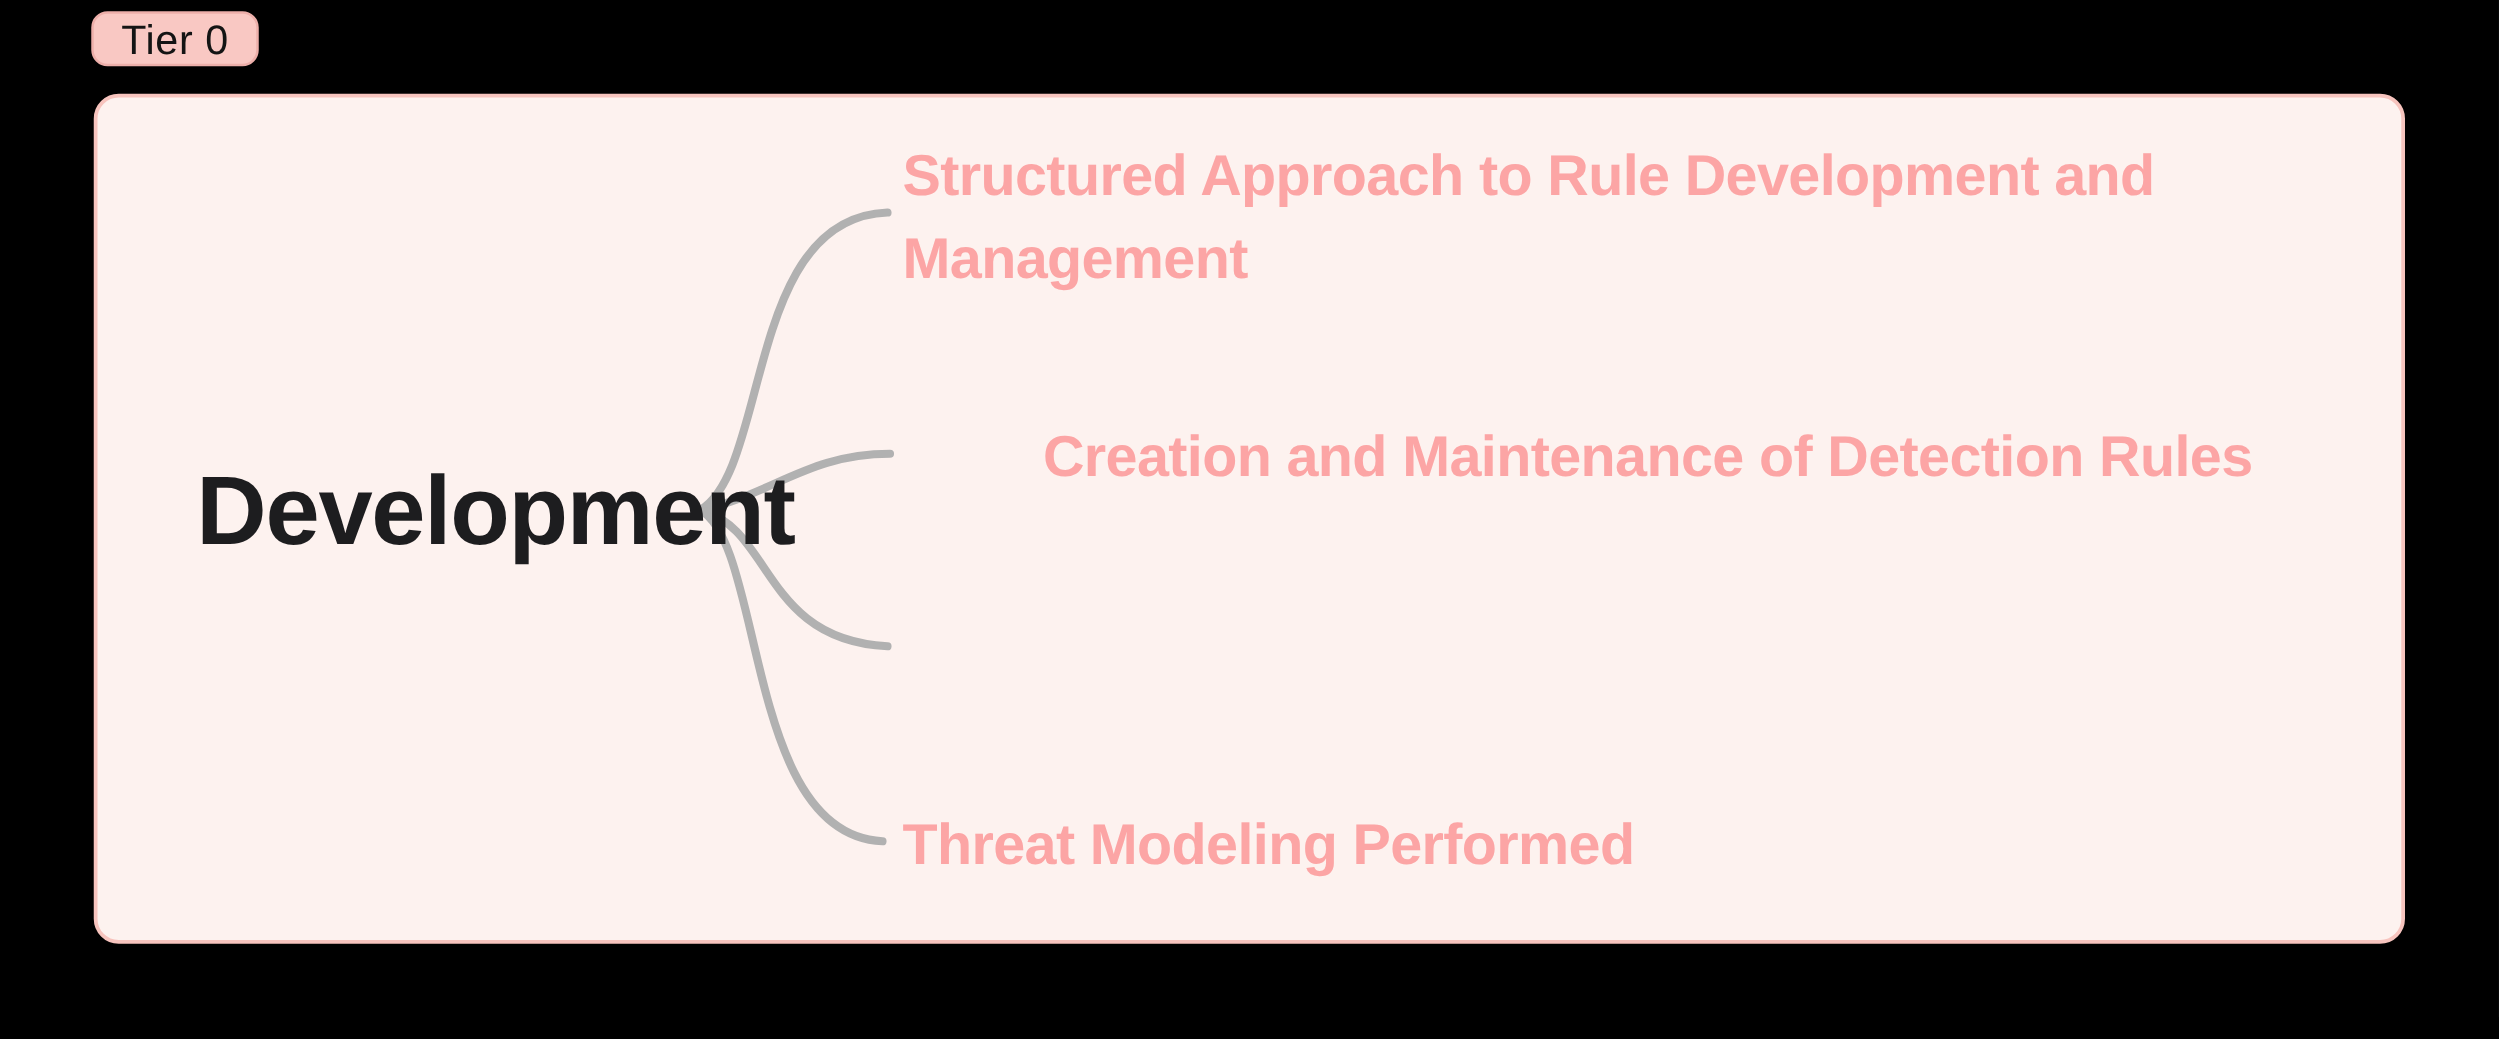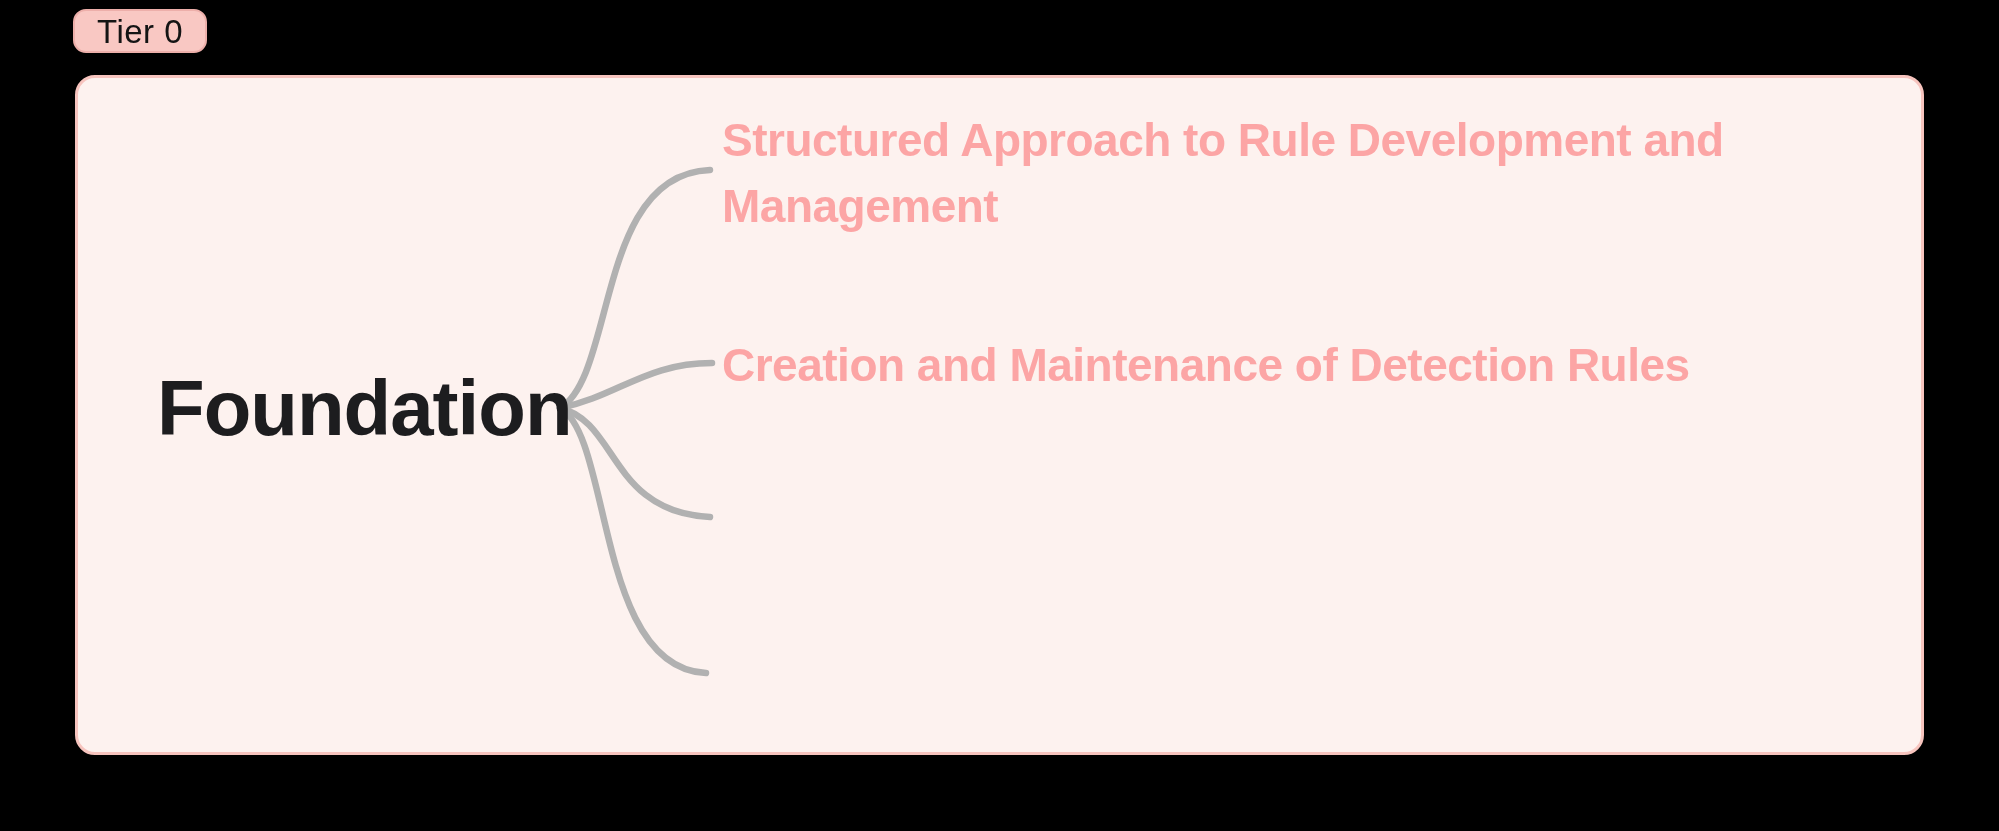--- a/index.html
+++ b/index.html
@@ -55,21 +55,21 @@
     position: absolute;
     left: 722px;
     width: 1080px;
     font-size: 46px;
     line-height: 66px;
     font-weight: 700;
     color: #fca5a5;
     letter-spacing: -0.5px;
   }
   .branch-0 { top: 107px; }
-  .branch-1 { top: 332px; white-space: nowrap; }
+  .branch-1 { top: 332px; white-space: nowrap; text-align: right; }
   .branch-2 { top: 487px; white-space: nowrap; }
   .branch-3 { top: 642px; white-space: nowrap; }
   .connector-svg {
     position: absolute;
     left: 0;
     top: 0;
     pointer-events: none;
   }
   .connector-svg path {
     fill: none;
@@ -88,21 +88,22 @@
 
   <div class="tier-panel"></div>
 
   <svg class="connector-svg" width="1999" height="831" viewBox="0 0 1999 831">
     <path d="M 560 408 C 616 376, 596 174, 710 170" stroke="#b1b1b1"></path>
     <path d="M 560 408 C 618 396, 646 363, 712 363" stroke="#b1b1b1"></path>
     <path d="M 560 408 C 618 422, 610 512, 710 517" stroke="#b1b1b1"></path>
     <path d="M 560 408 C 612 436, 596 668, 706 673" stroke="#b1b1b1"></path>
   </svg>
 
-  <div class="root-node">Foundation</div>
+  <div class="root-node">Development</div>
 
   <div class="branch-node branch-0">Structured Approach to Rule Development and Management</div>
 
   <div class="branch-node branch-1">Creation and Maintenance of Detection Rules</div>
 
 
+  <div class="branch-node branch-3">Threat Modeling Performed</div>
 
 </div>
 
 </body></html>

